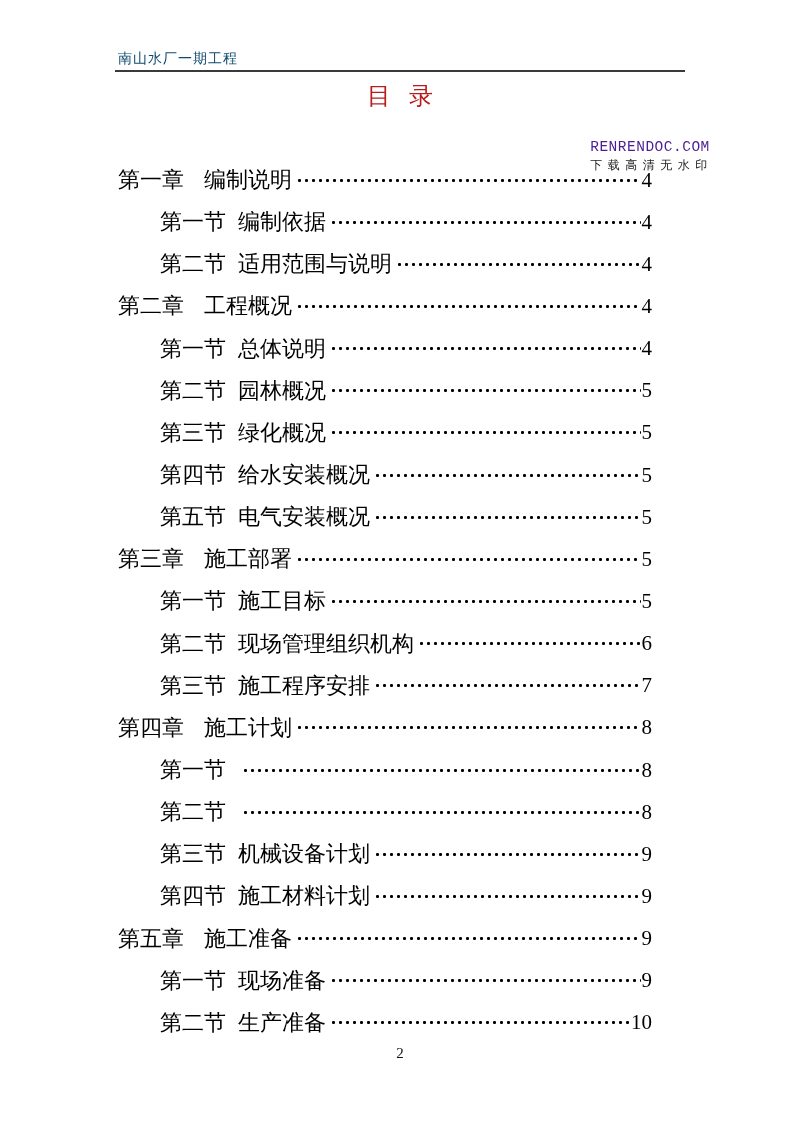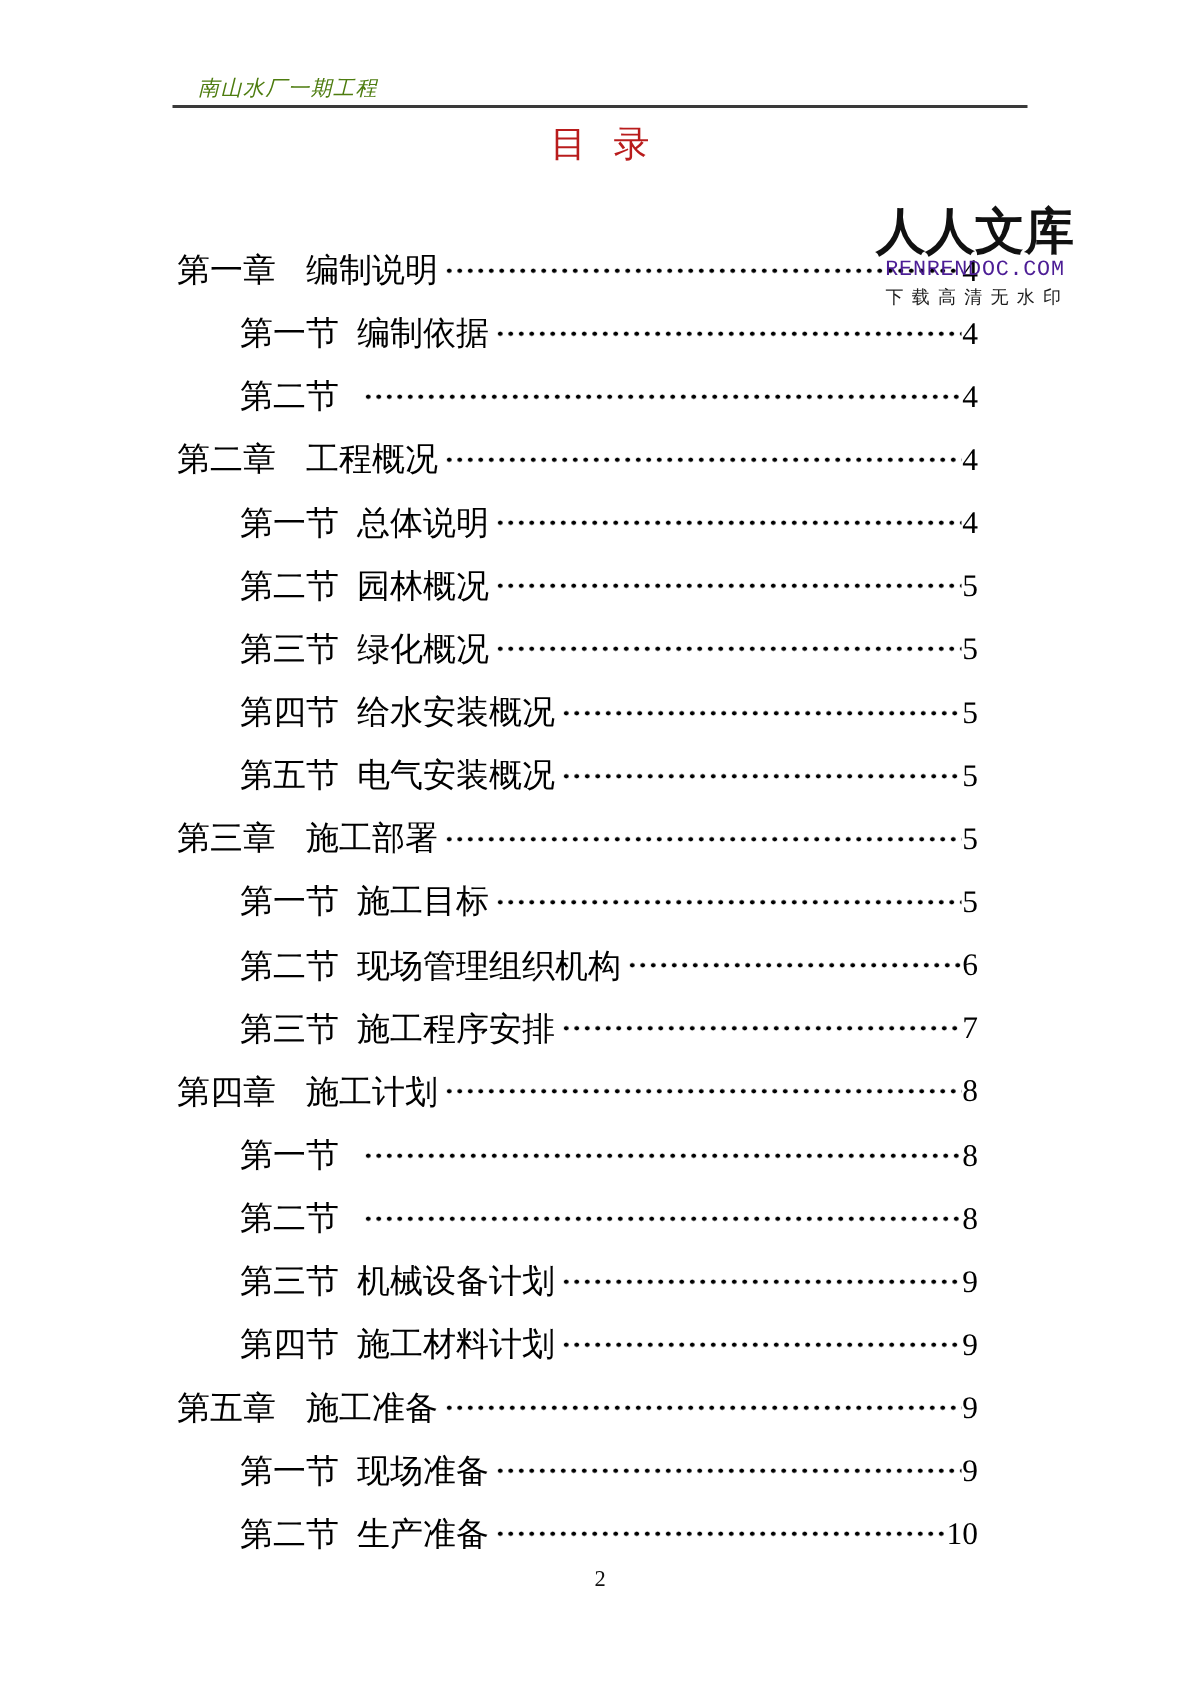--- a/index.html
+++ b/index.html
@@ -12,22 +12,22 @@
   }
   .page {
     position: relative;
     width: 800px; height: 1132px;
     background: #ffffff;
     overflow: hidden;
   }
 
   
   .header-text {
-    position: absolute; left: 132px; top: 50px;
-    font-size: 14px; letter-spacing: 1px; color: #4d7c0f; font-style: italic;
+    position: absolute; left: 118px; top: 50px;
+    font-size: 14px; letter-spacing: 1px; color: #0c4a6e;
   }
   .header-rule {
     position: absolute; left: 115px; top: 70px;
     width: 570px; height: 2px; background: #3a3a3a;
   }
 
   
   .doc-title {
     position: absolute; left: 0; right: 0; top: 80px; margin: 0;
     text-align: center;
@@ -103,20 +103,21 @@
         <span class="pg">4</span>
       </div>
       <div class="row level2">
         <span class="lbl">第一节</span>
         <span class="ttl">编制依据</span>
         <span class="dots"></span>
         <span class="pg">4</span>
       </div>
       <div class="row level2">
         <span class="lbl">第二节</span>
+        <span class="ttl">适用范围与说明</span>
         <span class="dots"></span>
         <span class="pg">4</span>
       </div>
       <div class="row level1">
         <span class="lbl">第二章</span>
         <span class="ttl">工程概况</span>
         <span class="dots"></span>
         <span class="pg">4</span>
       </div>
       <div class="row level2">
@@ -215,20 +216,19 @@
       </div>
       <div class="row level2">
         <span class="lbl">第二节</span>
         <span class="ttl">生产准备</span>
         <span class="dots"></span>
         <span class="pg">10</span>
       </div>
     </div>
 
   <div class="watermark">
-    <div class="wm-brand">人人文库</div>
     <div class="wm-domain">RENRENDOC.COM</div>
     <div class="wm-tagline">下载高清无水印</div>
   </div>
 
   <div class="footer">2</div>
 
 </div>
 
 </body></html>

